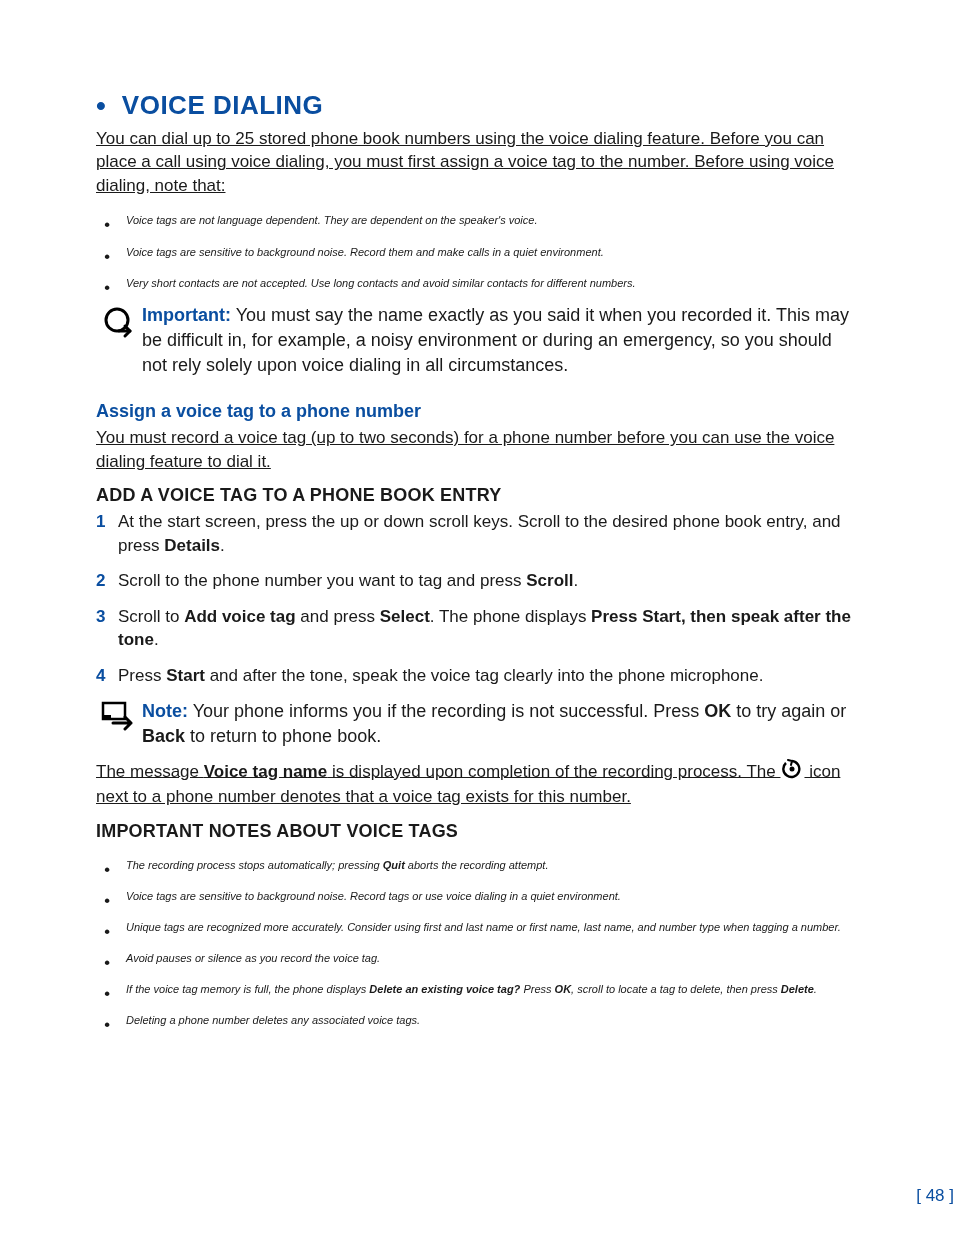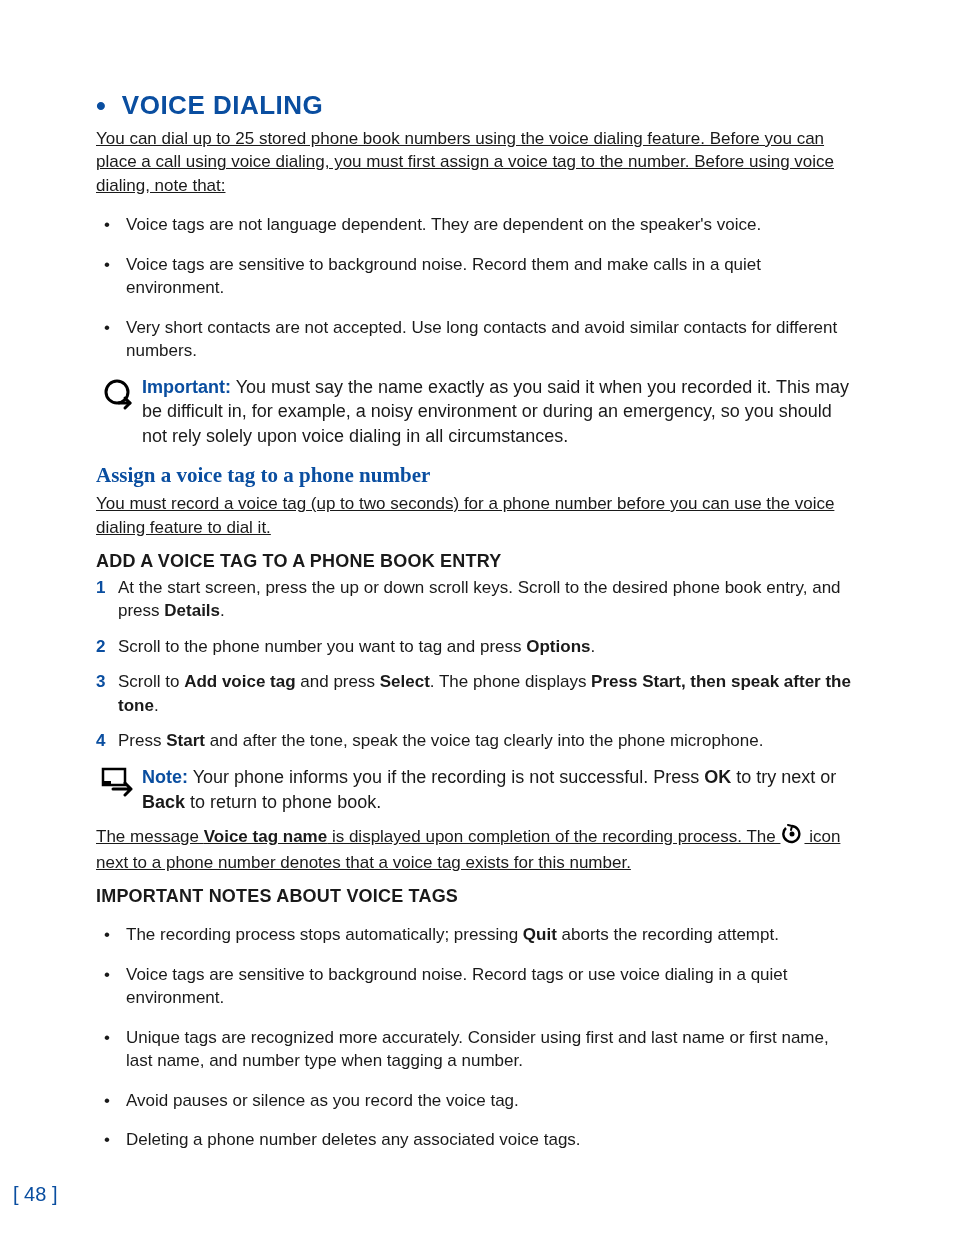--- a/index.html
+++ b/index.html
@@ -28,25 +28,25 @@
   }
   h1.section-title {
     font-family: "Trebuchet MS", Arial, sans-serif;
     color:#0a4ea0;
     font-weight:bold;
     font-size:26px;
     letter-spacing:0.5px;
     margin:0 0 6px 0;
   }
   h2.subhead {
-    font-family: Liberation Serif, serif;
-    color:#0a4ea0;
-    font-weight:bold;
-    font-size:21px;
-    margin:14px 0 4px 0;
+    font-family: Liberation Sans, sans-serif;
+    color:#0a4ea0;
+    font-weight:bold;
+    font-size:18px;
+    margin:24px 0 4px 0;
   }
   h3.subsub {
     font-family: "Trebuchet MS", Arial, sans-serif;
     color:#1a1a1a;
     font-weight:bold;
     font-size:18px;
     letter-spacing:0.2px;
     margin:12px 0 4px 0;
   }
 
@@ -57,24 +57,25 @@
     text-decoration:underline;
   }
 
   ul.bullets {
     list-style:none;
     padding:0;
     margin:0 0 8px 0;
   }
   ul.bullets > li {
     position:relative;
-    font-size:17px;
+    font-size:11px;
     line-height:1.38;
     padding-left:22px;
     margin:16px 0 12px 8px;
+    font-style:italic;
   }
   ul.bullets > li::before {
     content:"•";
     position:absolute;
     left:0;
     top:0;
     font-size:17px;
   }
 
   ol.steps {
@@ -126,23 +127,23 @@
   .vt-icon {
     display:inline-block;
     vertical-align:middle;
     margin:0 2px;
   }
 
   .pagenum {
     position:absolute;
     left:0; right:0;
     bottom:42px;
-    text-align:left;
-    color:#0a4ea0;
-    font-size:20px;
+    text-align:right;
+    color:#0a4ea0;
+    font-size:17px;
     padding-left:13px;
   }
 </style>
 </head>
 <body>
 
 <div class="page">
 
   <div class="h1-row">
     <span class="h1-bullet">•</span>
@@ -173,57 +174,60 @@
   <h2 class="subhead">Assign a voice tag to a phone number</h2>
   <p class="body">You must record a voice tag (up to two seconds) for a phone number before you can use the voice dialing feature to dial it.</p>
 
   <h3 class="subsub">ADD A VOICE TAG TO A PHONE BOOK ENTRY</h3>
 
   <ol class="steps">
     <li>
       <span>At the start screen, press the up or down scroll keys. Scroll to the desired phone book entry, and press </span><span class="bold">Details</span><span>.</span>
     </li>
     <li>
-      <span>Scroll to the phone number you want to tag and press </span><span class="bold">Options</span><span>.</span>
+      <span>Scroll to the phone number you want to tag and press </span><span class="bold">Scroll</span><span>.</span>
     </li>
     <li>
       <span>Scroll to </span><span class="bold">Add voice tag</span><span> and press </span><span class="bold">Select</span><span>. The phone displays </span><span class="bold">Press Start, then speak after the tone</span><span>.</span>
     </li>
     <li>
       <span>Press </span><span class="bold">Start</span><span> and after the tone, speak the voice tag clearly into the phone microphone.</span>
     </li>
   </ol>
 
   <div class="callout">
     <div class="co-icon">
       <svg width="36" height="30" viewBox="0 0 36 30">
         <rect x="2" y="2" width="22" height="16" fill="none" stroke="#000" stroke-width="2.5"></rect>
         <rect x="2" y="14" width="8" height="4" fill="#000"></rect>
         <path d="M12 22 L30 22 L24 16 M30 22 L24 28" fill="none" stroke="#000" stroke-width="3" stroke-linecap="round" stroke-linejoin="round"></path>
       </svg>
     </div>
     <div class="co-body">
-      <span class="kw">Note:</span><span> Your phone informs you if the recording is not successful. Press </span><span class="bold">OK</span><span> to try next or </span><span class="bold">Back</span><span> to return to phone book.</span>
+      <span class="kw">Note:</span><span> Your phone informs you if the recording is not successful. Press </span><span class="bold">OK</span><span> to try again or </span><span class="bold">Back</span><span> to return to phone book.</span>
     </div>
   </div>
 
   <p class="body">
     <span>The message </span><span class="bold">Voice tag name</span><span> is displayed upon completion of the recording process. The </span><span class="vt-icon"><svg width="20" height="20" viewBox="0 0 20 20">
           <path d="M4 4 A8 8 0 1 0 10 2" fill="none" stroke="#000" stroke-width="2.4"></path>
           <circle cx="10" cy="10" r="2.5" fill="#000"></circle>
           <path d="M10 2 L6 1 M10 2 L9 6" stroke="#000" stroke-width="2" stroke-linecap="round"></path>
         </svg></span><span> icon next to a phone number denotes that a voice tag exists for this number.</span>
   </p>
 
   <h3 class="subsub">IMPORTANT NOTES ABOUT VOICE TAGS</h3>
 
   <ul class="bullets">
     <li>
       <span>The recording process stops automatically; pressing </span><span class="bold">Quit</span><span> aborts the recording attempt.</span>
     </li>
     <li>Voice tags are sensitive to background noise. Record tags or use voice dialing in a quiet environment.</li>
     <li>Unique tags are recognized more accurately. Consider using first and last name or first name, last name, and number type when tagging a number.</li>
     <li>Avoid pauses or silence as you record the voice tag.</li>
+    <li>
+      <span>If the voice tag memory is full, the phone displays </span><span class="bold">Delete an existing voice tag?</span><span> Press </span><span class="bold">OK</span><span>, scroll to locate a tag to delete, then press </span><span class="bold">Delete</span><span>.</span>
+    </li>
     <li>Deleting a phone number deletes any associated voice tags.</li>
   </ul>
 
   <div class="pagenum">[ 48 ]</div>
 </div>
 
 </body></html>

